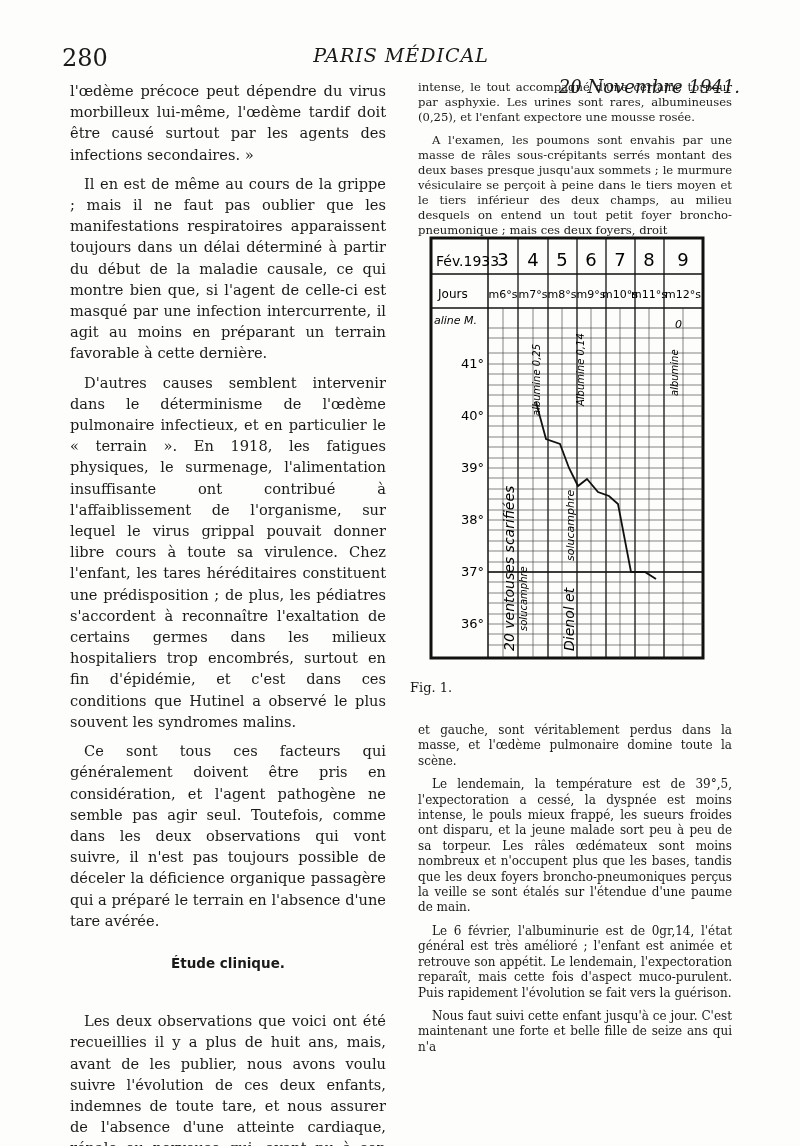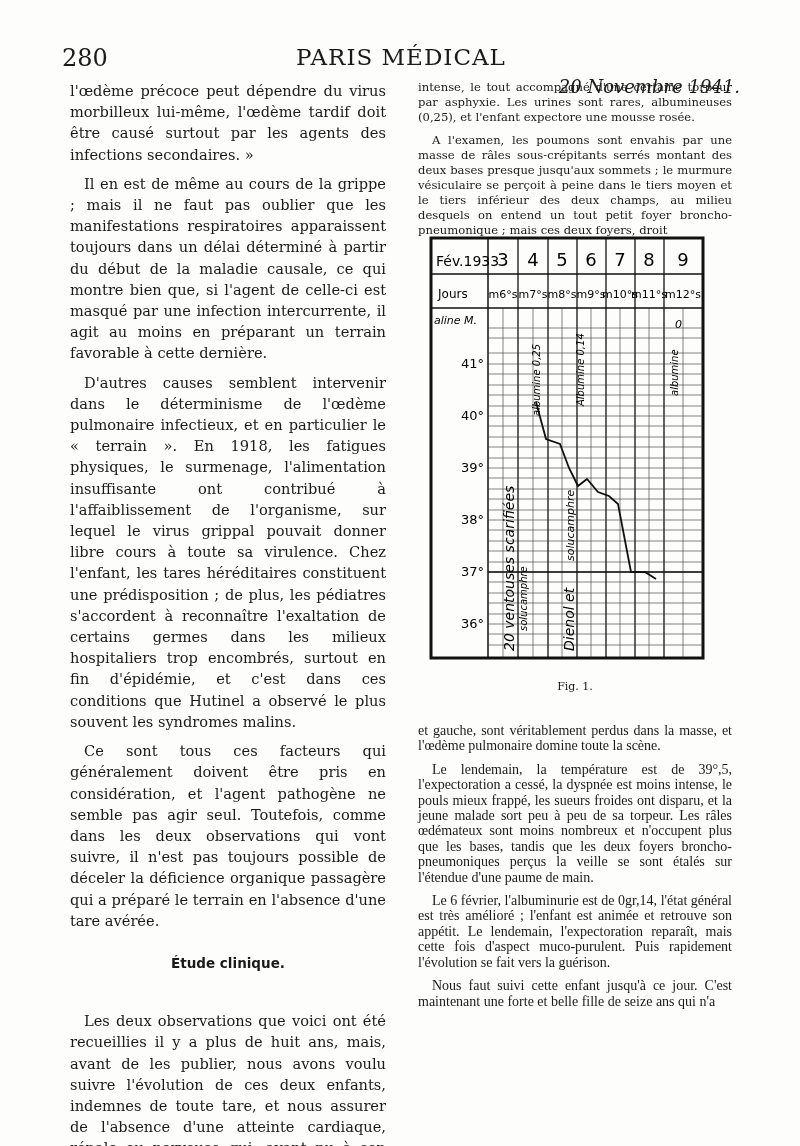--- a/index.html
+++ b/index.html
@@ -1,31 +1,31 @@
 <!DOCTYPE html>
 <html><head>
 <meta charset="utf-8">
 <style>
   html, body { margin:0; padding:0; }
   body { width:800px; height:1146px; background:#fdfdfb; color:#1a1a1a; font-family:"DejaVu Serif", serif; position:relative; overflow:hidden; }
   .header { position:absolute; top:44px; left:62px; width:678px; height:24px; }
   .header .pn { position:absolute; left:0; top:0; font-size:24px; }
-  .header .jt { position:absolute; left:0; right:0; text-align:center; top:0; font-size:23px; letter-spacing:1px; }
+  .header .jt { position:absolute; left:0; right:0; text-align:center; top:0; font-size:19px; font-style:italic; letter-spacing:1px; }
   .header .dt { position:absolute; right:0; top:0; font-size:18px; font-style:italic;margin-top:32px; }
   .col { position:absolute; text-align:justify; hyphens:none; }
   .colL { left:62px; top:72px; width:332px; font-size:14.6px; line-height:21.2px; }
   .colR { left:410px; top:72px; width:330px; font-size:11.6px; line-height:15px; }
-  .colR2 { left:410px; top:715px; width:330px; font-size:14px; line-height:15.4px;font-family:Liberation Serif, serif; }
+  .colR2 { left:410px; top:715px; width:330px; font-size:12px; line-height:15.4px; }
   p { margin:8px; text-indent:14px; }
   p.noind { text-indent:0; }
   .h2 { text-align:center; font-family:"DejaVu Sans", sans-serif; font-weight:bold; font-size:13.5px; margin:22px 0 36px 0; text-indent:0; }
   .obs { font-size:11.6px; line-height:15.4px; margin-top:14px; }
   .sc { font-variant:small-caps; }
   .fig { position:absolute; left:428px; top:236px; width:402px; height:340px; }
-  .figcap { position:absolute; left:410px; top:680px; width:330px; text-align:center; font-size:11px; }
+  .figcap { position:absolute; left:410px; top:680px; width:330px; font-size:13px; }
   svg text { font-family:"DejaVu Sans", sans-serif; }
 </style>
 </head>
 <body>
 
 <div class="header">
   <span class="pn">280</span>
   <span class="jt">PARIS MÉDICAL</span>
   <span class="dt">20 Novembre 1941.</span>
 </div>

